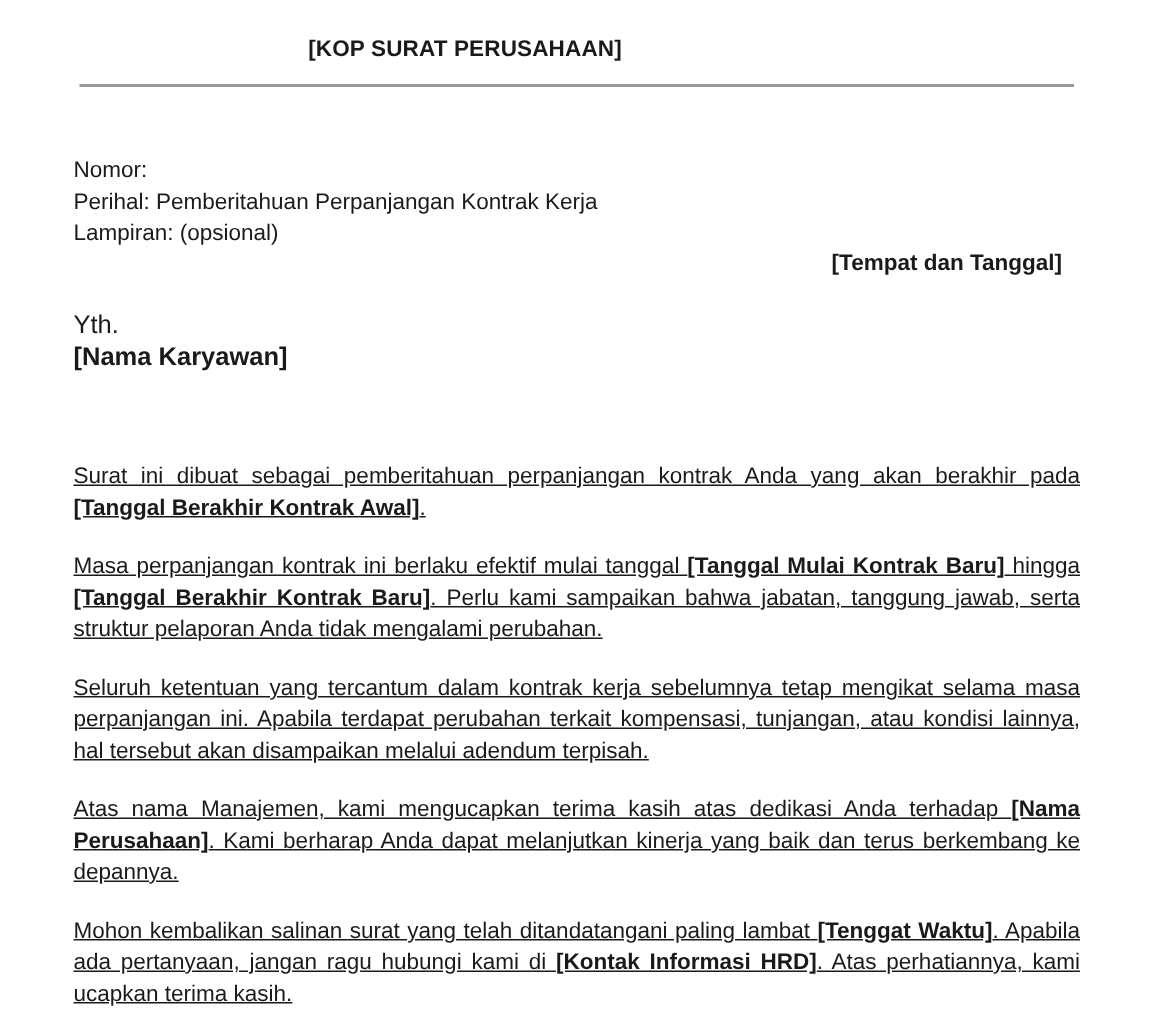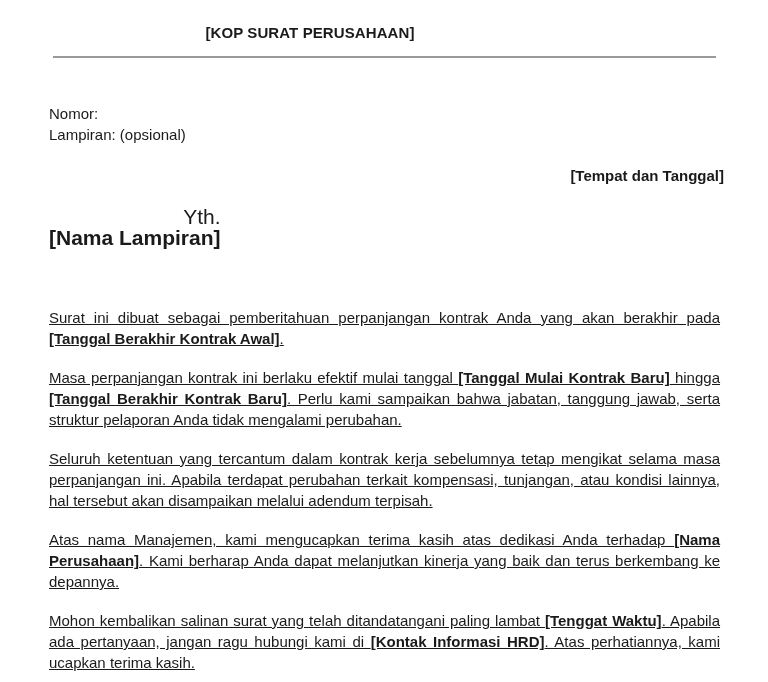--- a/index.html
+++ b/index.html
@@ -42,33 +42,32 @@
       position: absolute;
       top: 103px;
       left: 49px;
       font-size: 15px;
       line-height: 21px;
     }
     .meta div { white-space: nowrap; }
     .place-date {
       position: absolute;
       top: 165px;
-      right: 44px;
+      right: 60px;
       font-size: 15px;
       font-weight: bold;
       line-height: 21px;
       white-space: nowrap;
     }
     .recipient {
       position: absolute;
       top: 206px;
       left: 49px;
-      font-size: 21px;
+      font-size: 17px;
       line-height: 21px;
-      text-align: right;
     }
     .recipient .b { font-weight: bold; }
     .body-text {
       position: absolute;
       top: 307px;
       left: 49px;
       width: 671px;
       font-size: 15px;
       line-height: 21px;
     }
@@ -82,28 +81,29 @@
 </head>
 <body>
 
 <div class="page">
 
   <div class="kop">[KOP SURAT PERUSAHAAN]</div>
   <div class="divider"></div>
 
   <div class="meta">
     <div>Nomor:</div>
+    <div>Perihal: Pemberitahuan Perpanjangan Kontrak Kerja</div>
     <div>Lampiran: (opsional)</div>
   </div>
 
   <div class="place-date">[Tempat dan Tanggal]</div>
 
   <div class="recipient">
     <div>Yth.</div>
-    <div class="b">[Nama Lampiran]</div>
+    <div class="b">[Nama Karyawan]</div>
   </div>
 
   <div class="body-text">
     <p><span>Surat ini dibuat sebagai pemberitahuan perpanjangan kontrak Anda yang akan berakhir pada </span><b>[Tanggal Berakhir Kontrak Awal]</b><span>.</span></p>
 
     <p><span>Masa perpanjangan kontrak ini berlaku efektif mulai tanggal </span><b>[Tanggal Mulai Kontrak Baru]</b><span> hingga </span><b>[Tanggal Berakhir Kontrak Baru]</b><span>. Perlu kami sampaikan bahwa jabatan, tanggung jawab, serta struktur pelaporan Anda tidak mengalami perubahan.</span></p>
 
     <p><span>Seluruh ketentuan yang tercantum dalam kontrak kerja sebelumnya tetap mengikat selama masa perpanjangan ini. Apabila terdapat perubahan terkait kompensasi, tunjangan, atau kondisi lainnya, hal tersebut akan disampaikan melalui adendum terpisah.</span></p>
 
     <p><span>Atas nama Manajemen, kami mengucapkan terima kasih atas dedikasi Anda terhadap </span><b>[Nama Perusahaan]</b><span>. Kami berharap Anda dapat melanjutkan kinerja yang baik dan terus berkembang ke depannya.</span></p>

